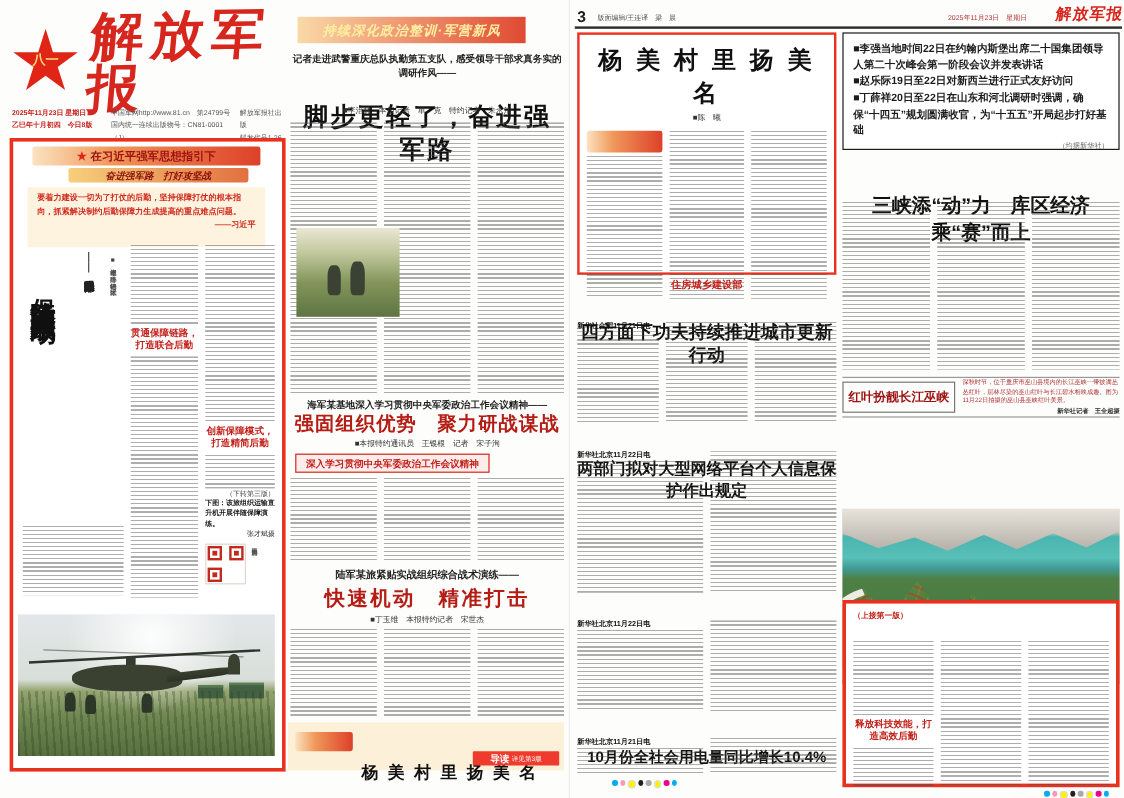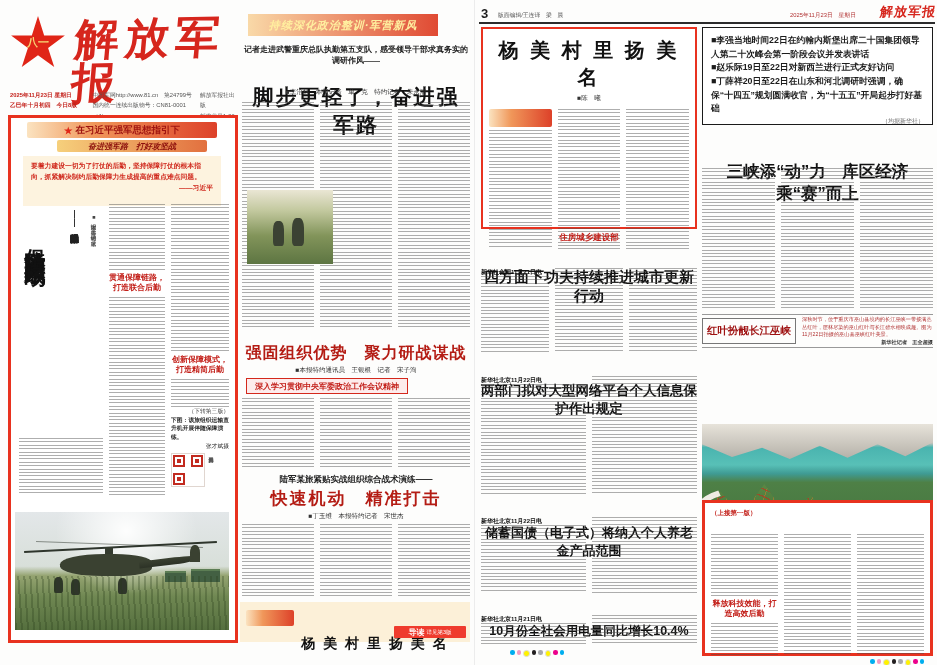--- a/index.html
+++ b/index.html
@@ -89,21 +89,21 @@
              transform:skewX(-8deg);letter-spacing:1px;}
   .tagred{background:#ef3b2d;color:#fff;display:flex;align-items:center;justify-content:center;gap:2px;border-radius:1px;}
 </style>
 </head>
 <body>
 
 <div id="paper">
 
   <div class="abs" style="left:474px;top:0;width:1px;height:665px;background:#ececec;"></div>
 
-  <div class="abs" style="left:10px;top:16px;width:228px;height:72px;display:flex;gap:8px;">
+  <div class="abs" style="left:10px;top:16px;width:228px;height:72px;display:flex;align-items:center;gap:8px;">
     <div class="star">
       <span class="star-shape"></span>
       <span class="star-text">八一</span>
     </div>
     <div class="paper-title">解放军报</div>
   </div>
   <div class="abs mast-info" style="left:10px;top:90px;width:230px;height:22px;">
     <div class="red" style="width:78px;">
       <div>2025年11月23日 星期日</div>
       <div>乙巳年十月初四　今日8版</div>
@@ -182,20 +182,21 @@
       <span class="heli-tail"></span>
       <span class="heli-fin"></span>
       <span class="heli-truck" style="right:4%;top:48%;width:14%;height:10%;"></span>
       <span class="heli-truck" style="right:20%;top:50%;width:10%;height:8%;"></span>
       <span class="heli-fig" style="left:18%;top:55%;"></span>
       <span class="heli-fig" style="left:26%;top:57%;"></span>
       <span class="heli-fig" style="left:48%;top:56%;"></span>
     </div>
   </div>
 
+  <div class="abs kicker" style="left:242px;top:332px;width:228px;font-size:8px;">海军某基地深入学习贯彻中央军委政治工作会议精神——</div>
   <div class="abs headline-red ctr" style="left:242px;top:343px;width:228px;font-size:16px;letter-spacing:1px;">强固组织优势　聚力研战谋战</div>
   <div class="abs byline" style="left:242px;top:366px;width:228px;">■本报特约通讯员　王银根　记者　宋子洵</div>
   <div class="abs themebox" style="left:246px;top:378px;width:160px;height:14px;font-size:8px;">深入学习贯彻中央军委政治工作会议精神</div>
   <div class="abs cols" style="left:242px;top:398px;width:228px;height:70px;">
     <div class="col sim"></div>
     <div class="col sim"></div>
     <div class="col sim"></div>
   </div>
 
   <div class="abs kicker" style="left:242px;top:474px;width:228px;font-size:8.5px;">陆军某旅紧贴实战组织综合战术演练——</div>
@@ -249,21 +250,20 @@
 
   <div class="abs headline ctr" style="left:481px;top:357px;width:216px;font-size:13.5px;">两部门拟对大型网络平台个人信息保护作出规定</div>
   <div class="abs cols" style="left:481px;top:376px;width:216px;height:118px;">
     <div class="col">
       <div class="dateline">新华社北京11月22日电</div>
       <div class="sim" style="flex:1;"></div>
     </div>
     <div class="col sim"></div>
   </div>
 
-  <div class="abs headline ctr" style="left:481px;top:499px;width:216px;font-size:13px;">储蓄国债（电子式）将纳入个人养老金产品范围</div>
   <div class="abs cols" style="left:481px;top:517px;width:216px;height:76px;">
     <div class="col">
       <div class="dateline">新华社北京11月22日电</div>
       <div class="sim" style="flex:1;"></div>
     </div>
     <div class="col sim"></div>
   </div>
 
   <div class="abs headline ctr" style="left:481px;top:598px;width:216px;font-size:12.5px;">10月份全社会用电量同比增长10.4%</div>
   <div class="abs cols" style="left:481px;top:615px;width:216px;height:30px;">

